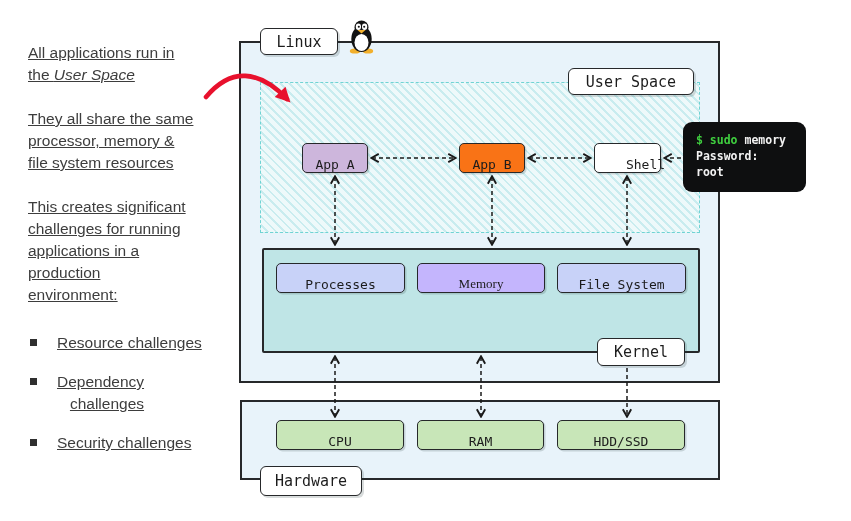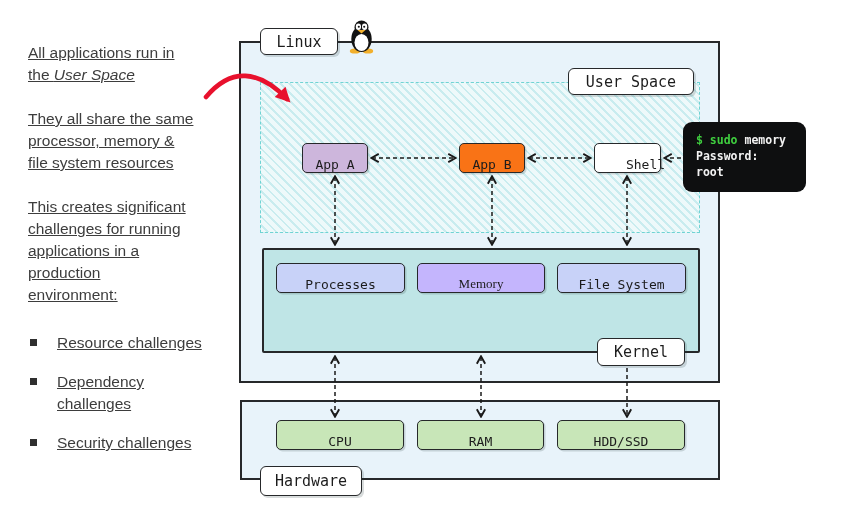--- a/index.html
+++ b/index.html
@@ -5,21 +5,21 @@
   html,body{margin:0;padding:0;background:#ffffff;}
   .stage{
     position:relative;width:851px;height:521px;background:#ffffff;overflow:hidden;
     font-family:"Liberation Sans",sans-serif;
   }
   
   .notes{position:absolute;left:28px;top:42px;width:182px;color:#3d3d3d;
          font-size:15.5px;line-height:22px;text-decoration:underline;}
   .notes p{margin:0 0 22px 0;white-space:pre-line;}
   .notes em{font-style:italic;}
-  .bullets{list-style:none;margin:26px 0 0 0;padding:0;}
+  .bullets{list-style:none;margin:26px 0 0 0;padding:0;text-align:right;}
   .bullets li{display:flex;align-items:flex-start;margin:0 0 17px 0;white-space:pre-line;}
   .sq{flex:0 0 auto;width:7px;height:7px;background:#2f2f2f;margin:7px 20px 0 2px;}
   
   .abs{position:absolute;box-sizing:border-box;}
   .layer{background:#e8f3fa;border:2px solid #26282a;}
   .mono{font-family:"DejaVu Sans Mono","Liberation Mono",monospace;}
   .tag{
     background:#ffffff;border:1.6px solid #26282a;border-radius:6px;
     display:flex;align-items:center;justify-content:center;
     font-size:15px;font-weight:500;color:#1c1c1c;z-index:6;

